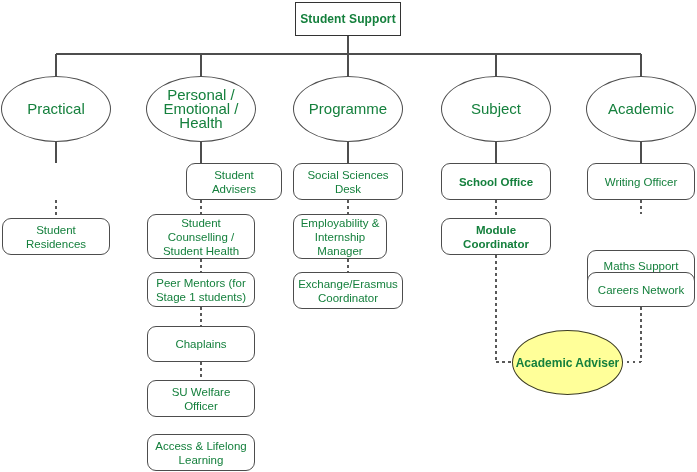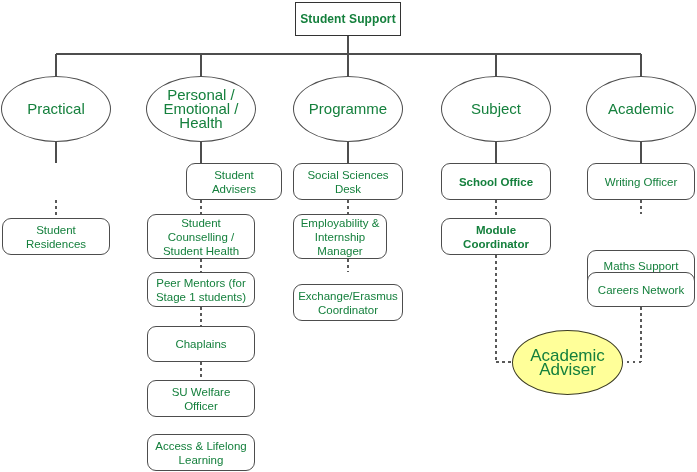--- a/index.html
+++ b/index.html
@@ -56,21 +56,22 @@
     border: 1.3px solid #4d4d4d;
     border-radius: 50%;
     font-size: 15px;
   }
 
   
   .ellipse-highlight {
     border: 1.3px solid #3b3b24;
     border-radius: 50%;
     background: #ffff99;
-    font-size: 17px;
+    font-size: 12px;
+    font-weight: bold;
   }
 
   
   .rbox {
     border: 1.2px solid #4d4d4d;
     border-radius: 9px;
     padding: 2px 4px;
   }
 
   .node-label {
@@ -195,21 +196,21 @@
     <span class="node-label">Social Sciences
 Desk</span>
   </div>
 
   <div class="node rbox" style="left:293px; top:214px; width:94px; height:45px;">
     <span class="node-label">Employability &amp;
 Internship
 Manager</span>
   </div>
 
-  <div class="node rbox" style="left:293px; top:284px; width:110px; height:37px;">
+  <div class="node rbox" style="left:293px; top:272px; width:110px; height:37px;">
     <span class="node-label">Exchange/Erasmus
 Coordinator</span>
   </div>
 
   <div class="node rbox" style="left:441px; top:163px; width:110px; height:37px;font-weight:bold;">
     <span class="node-label">School Office</span>
   </div>
 
   <div class="node rbox" style="left:441px; top:218px; width:110px; height:37px;font-weight:bold;">
     <span class="node-label">Module

